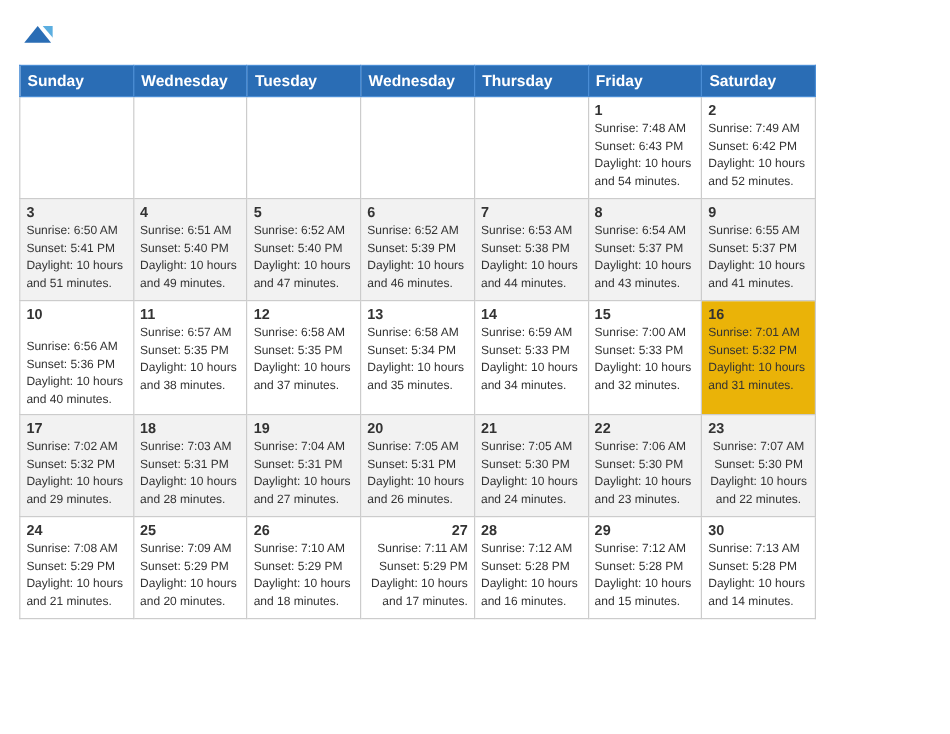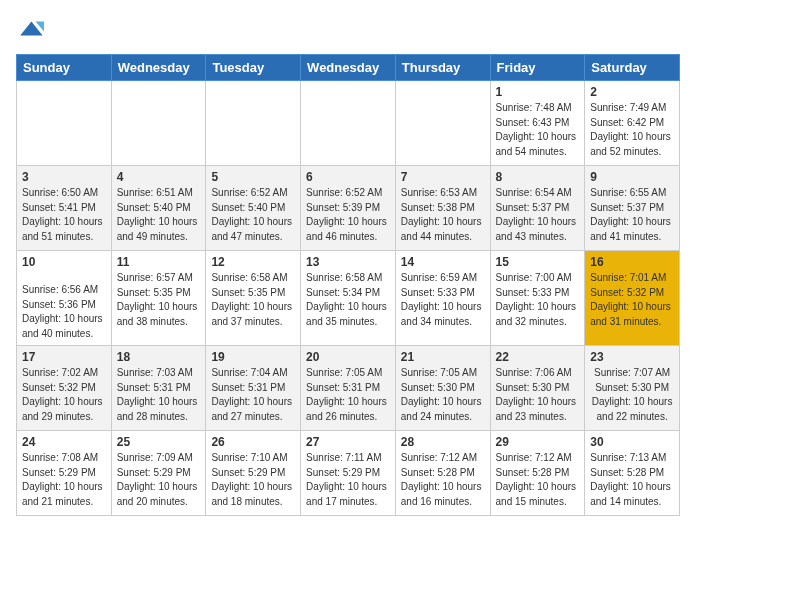--- a/index.html
+++ b/index.html
@@ -322,21 +322,21 @@
 Daylight: 10 hours
 and 20 minutes.</div>
           </td>
           <td style="background: rgb(255, 255, 255);">
             <span class="day-num">26</span>
             <div class="day-info" style="white-space: pre-line;">Sunrise: 7:10 AM
 Sunset: 5:29 PM
 Daylight: 10 hours
 and 18 minutes.</div>
           </td>
-          <td style="background: rgb(255, 255, 255);">
+          <td style="background: rgb(255, 255, 255); text-align: right;">
             <span class="day-num">27</span>
             <div class="day-info" style="white-space: pre-line;">Sunrise: 7:11 AM
 Sunset: 5:29 PM
 Daylight: 10 hours
 and 17 minutes.</div>
           </td>
           <td style="background: rgb(255, 255, 255); border-radius: 24px;">
             <span class="day-num">28</span>
             <div class="day-info" style="white-space: pre-line;">Sunrise: 7:12 AM
 Sunset: 5:28 PM

